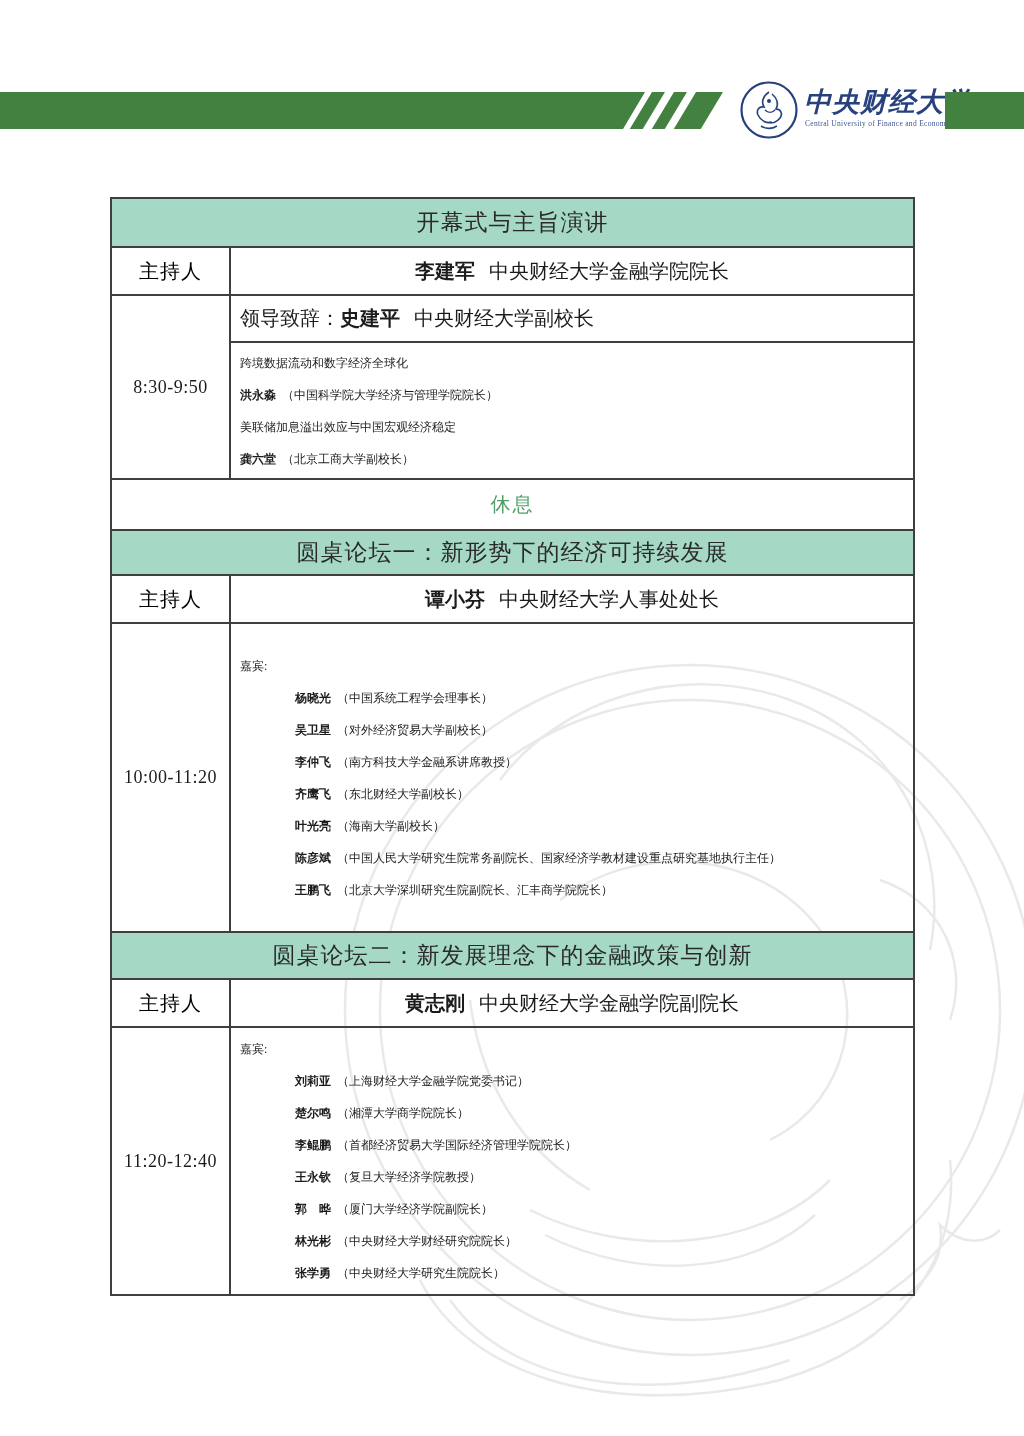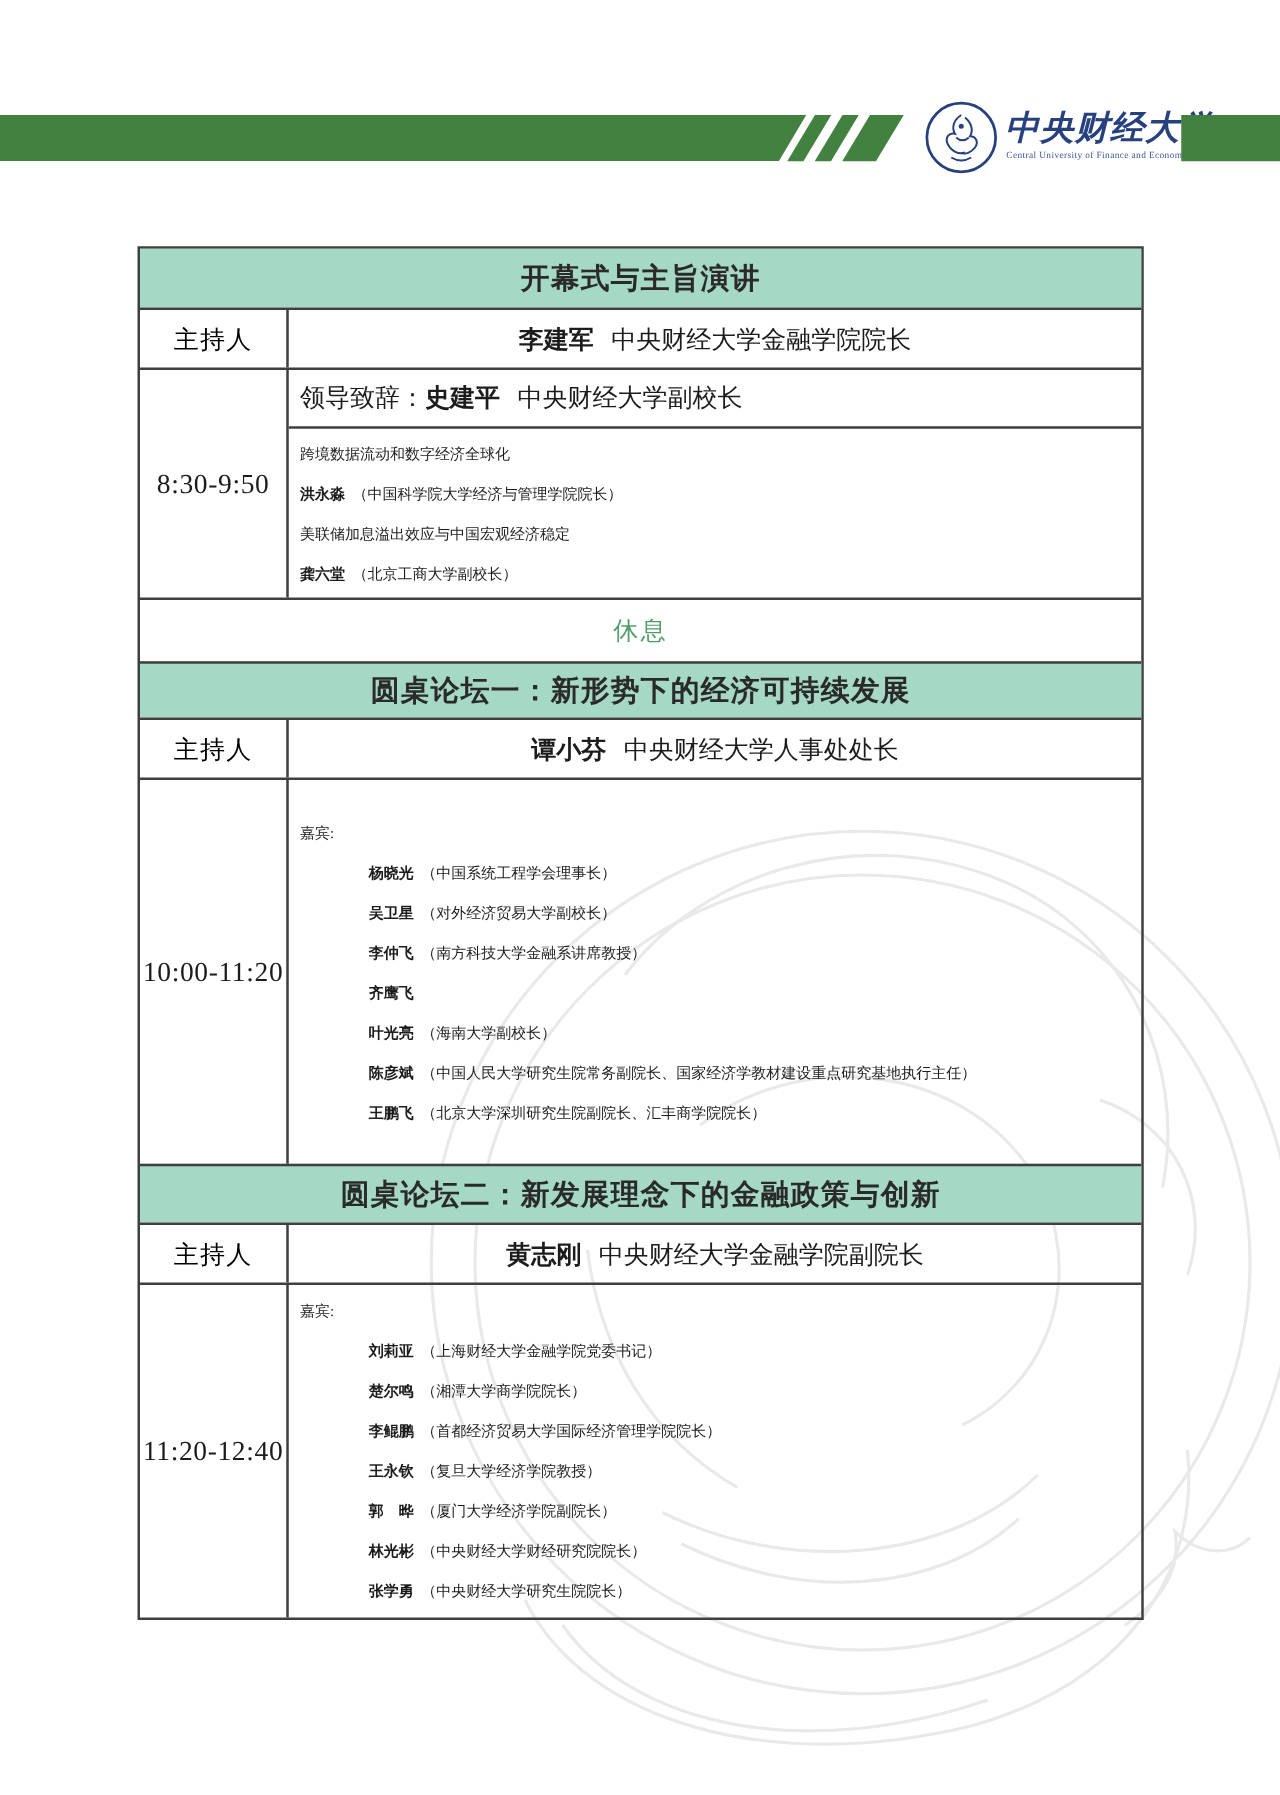--- a/index.html
+++ b/index.html
@@ -62,21 +62,21 @@
     border:2px solid var(--border);
     background:transparent;
   }
   .row { border-top:2px solid var(--border); }
   .row:first-child { border-top:none; }
 
   .row-header {
     height:43px; background:var(--teal);
     display:flex; align-items:center; justify-content:center;
     font-family:"Liberation Sans", sans-serif;
-    font-weight:bold; font-size:23px; color:#2a2a2a;
+    font-weight:normal; font-size:23px; color:#2a2a2a;
     letter-spacing:1px;
   }
   .row-header.h2 { height:45px; }
   .row-header.h3 { height:47px; }
 
   .row-moderator { height:48px; display:flex; }
   .cell-label {
     width:119px; flex:0 0 119px; border-right:2px solid var(--border);
     display:flex; align-items:center; justify-content:center;
     font-family:"Liberation Sans", sans-serif;
@@ -89,21 +89,21 @@
   .p-name { font-weight:bold; }
   .p-title { margin-left:14px; }
 
   .row-session { display:flex; }
   .r-open-key { height:184px; }
   .r-forum1 { height:309px; }
   .r-forum2 { height:268px; }
   .cell-time {
     width:119px; flex:0 0 119px; border-right:2px solid var(--border);
     display:flex; align-items:center; justify-content:center;
-    font-size:22px; letter-spacing:0.5px;
+    font-size:18px; letter-spacing:0.5px;
   }
   .cell-content { flex:1; display:flex; flex-direction:column; }
 
   .subrow-opening {
     height:47px; border-bottom:2px solid var(--border);
     display:flex; align-items:center; padding-left:9px;
     font-size:20px;
   }
   .subrow-topics {
     flex:1; display:flex; flex-direction:column; justify-content:center;
@@ -220,20 +220,21 @@
       <div class="line speaker">
         <span class="gname">吴卫星</span>
         <span class="gaffil">（对外经济贸易大学副校长）</span>
       </div>
       <div class="line speaker">
         <span class="gname">李仲飞</span>
         <span class="gaffil">（南方科技大学金融系讲席教授）</span>
       </div>
       <div class="line speaker">
         <span class="gname">齐鹰飞</span>
+        <span class="gaffil">（东北财经大学副校长）</span>
       </div>
       <div class="line speaker">
         <span class="gname">叶光亮</span>
         <span class="gaffil">（海南大学副校长）</span>
       </div>
       <div class="line speaker">
         <span class="gname">陈彦斌</span>
         <span class="gaffil">（中国人民大学研究生院常务副院长、国家经济学教材建设重点研究基地执行主任）</span>
       </div>
       <div class="line speaker">

